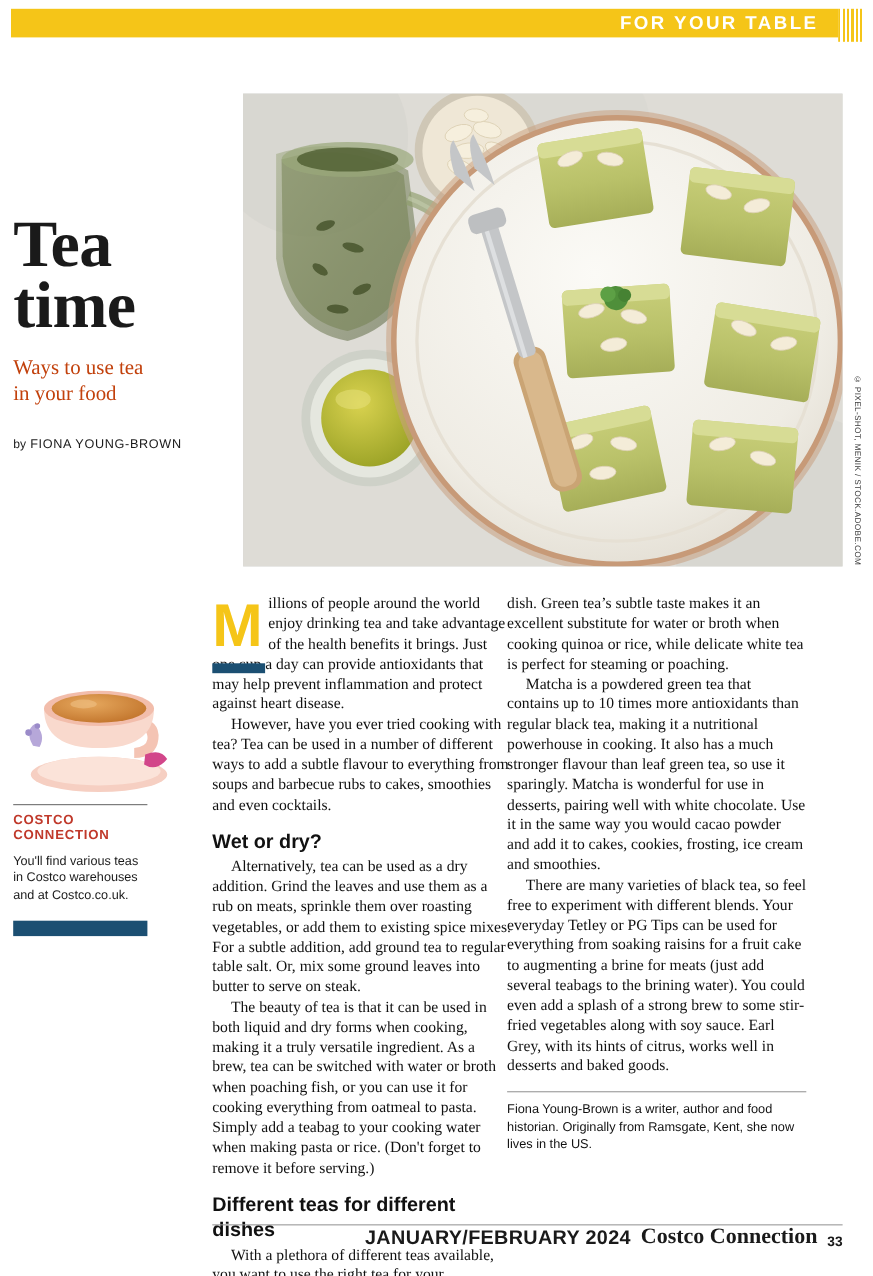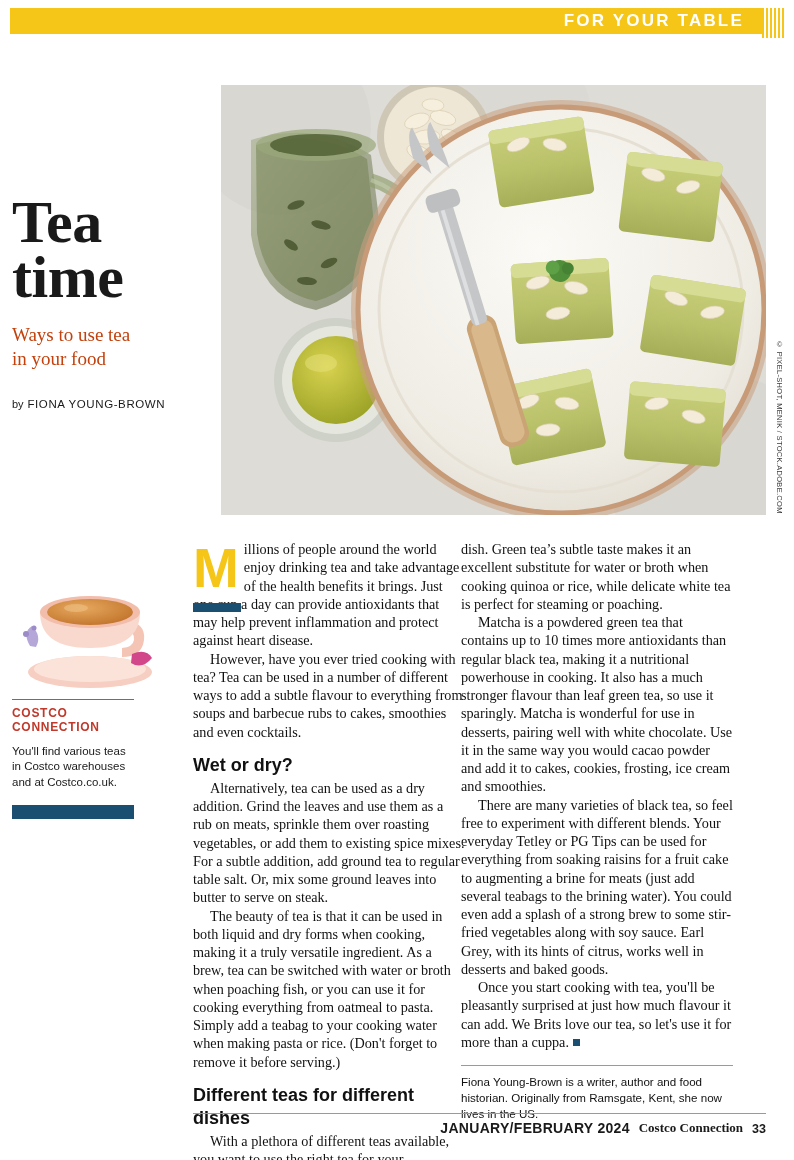--- a/index.html
+++ b/index.html
@@ -108,21 +108,21 @@
   .byline .by-word {
     font-family: Liberation Sans, sans-serif;
     font-size: 11px;
     letter-spacing: 0;
   }
 
   
   .cc-box {
     position: absolute;
     left: 12px;
-    top: 568px;
+    top: 600px;
     width: 180px;
   }
   .cc-illustration { width: 160px; height: 125px; display: block; }
   .cc-rule {
     width: 122px;
     height: 1px;
     background: #6f6f6f;
     margin: 6px 0 7px 0;
   }
   .cc-title {
@@ -245,27 +245,27 @@
     position: absolute;
     left: 193px;
     right: 28px;
     bottom: 46px;
     height: 1px;
     background: #9a9a9a;
   }
   .footer-date {
     font-family: "Liberation Sans", sans-serif;
     font-weight: bold;
-    font-size: 14px;
+    font-size: 18px;
     letter-spacing: 0.3px;
   }
   .footer-mag {
     font-family: "Liberation Serif", serif;
     font-weight: bold;
-    font-size: 13px;
+    font-size: 20px;
     text-align: center;
   }
   .footer-page {
     font-family: Liberation Sans, sans-serif;
     font-weight: bold;
     font-size: 12.5px;
   }
 </style>
 </head>
 <body>
@@ -487,21 +487,20 @@
   <p class="indent">The beauty of tea is that it can be used in both liquid and dry forms when cooking, making it a truly versatile ingredient. As a brew, tea can be switched with water or broth when poaching fish, or you can use it for cooking everything from oatmeal to pasta. Simply add a teabag to your cooking water when making pasta or rice. (Don't forget to remove it before serving.)</p>
 
   <div class="subhead">Different teas for different dishes</div>
   <p class="indent">With a plethora of different teas avail­able, you want to use the right tea for your</p>
 </div>
 
 <div class="col col-right">
   <p>dish. Green tea’s subtle taste makes it an excellent substitute for water or broth when cooking quinoa or rice, while delicate white tea is perfect for steaming or poaching.</p>
   <p class="indent">Matcha is a powdered green tea that contains up to 10 times more antioxidants than regular black tea, making it a nutritional powerhouse in cooking. It also has a much stronger flavour than leaf green tea, so use it sparingly. Matcha is wonderful for use in desserts, pairing well with white chocolate. Use it in the same way you would cacao powder and add it to cakes, cookies, frosting, ice cream and smoothies.</p>
   <p class="indent">There are many varieties of black tea, so feel free to experiment with different blends. Your everyday Tetley or PG Tips can be used for everything from soaking raisins for a fruit cake to augmenting a brine for meats (just add several teabags to the brining water). You could even add a splash of a strong brew to some stir-fried vegetables along with soy sauce. Earl Grey, with its hints of citrus, works well in desserts and baked goods.</p>
-  <p class="indent"><span>Once you start cooking with tea, you'll be pleasantly surprised at just how much flavour it can add. We Brits love our tea, so let's use it for more than a cuppa.</span><span class="endmark"></span></p>
 
   <div class="bio-rule"></div>
   <div class="bio">Fiona Young-Brown is a writer, author and food historian. Originally from Ramsgate, Kent, she now lives in the US.</div>
 </div>
 
 <div class="footer-rule"></div>
 <div class="footer">
   <span class="footer-date">JANUARY/FEBRUARY 2024</span>
   <span class="footer-mag">Costco Connection</span>
   <span class="footer-page">33</span>

